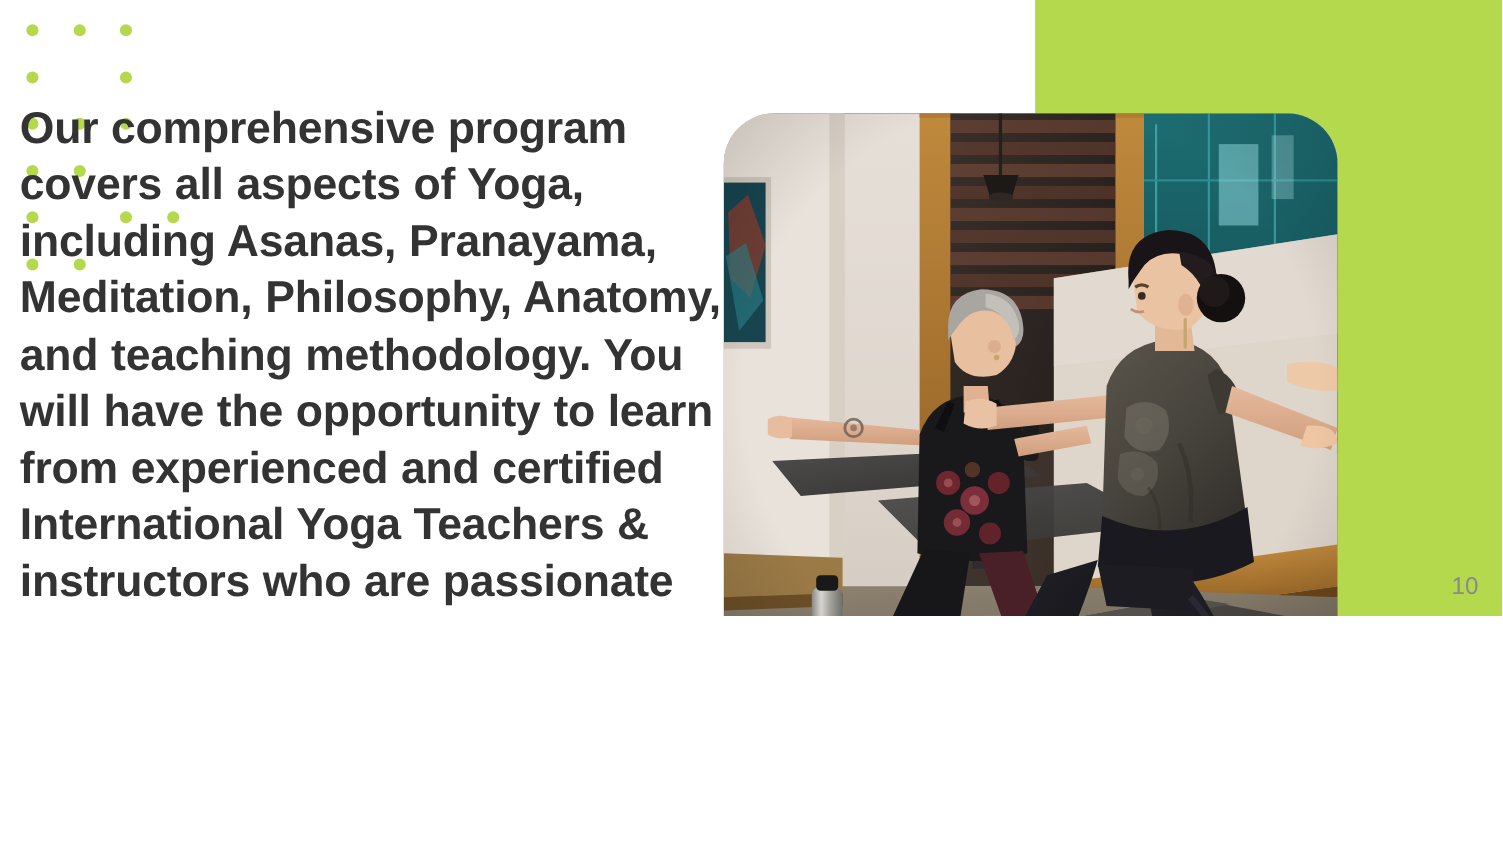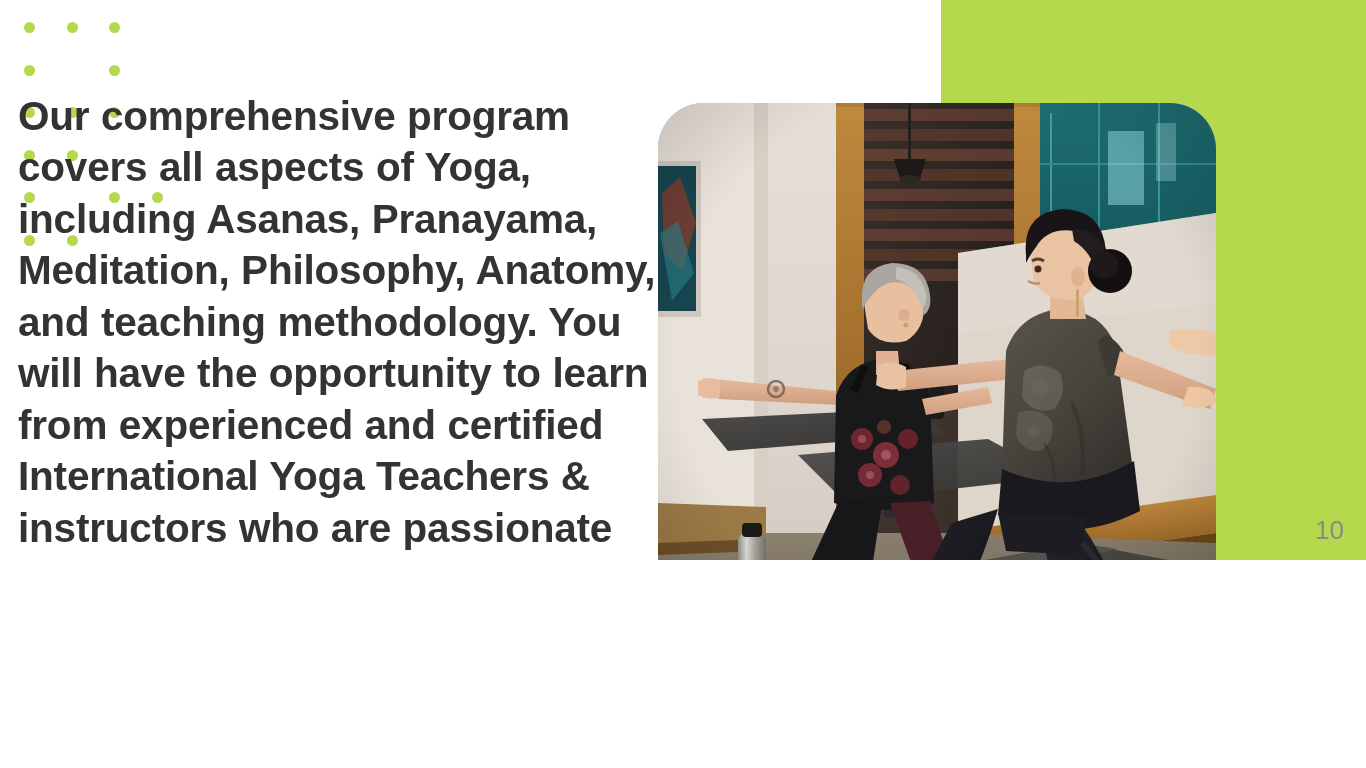--- a/index.html
+++ b/index.html
@@ -74,21 +74,21 @@
     background: #6f675c;
     z-index: 3;
   }
   .photo svg { display: block; width: 100%; height: 100%; }
 
   
   .page-number {
     position: absolute;
     right: 22px;
     bottom: 14px;
-    font-size: 26px;
+    font-size: 22px;
     color: #8a8a8a;
     z-index: 5;
     font-family: "Liberation Sans", "DejaVu Sans", sans-serif;
   }
 </style>
 </head>
 <body>
 
 <div class="slide">
 

